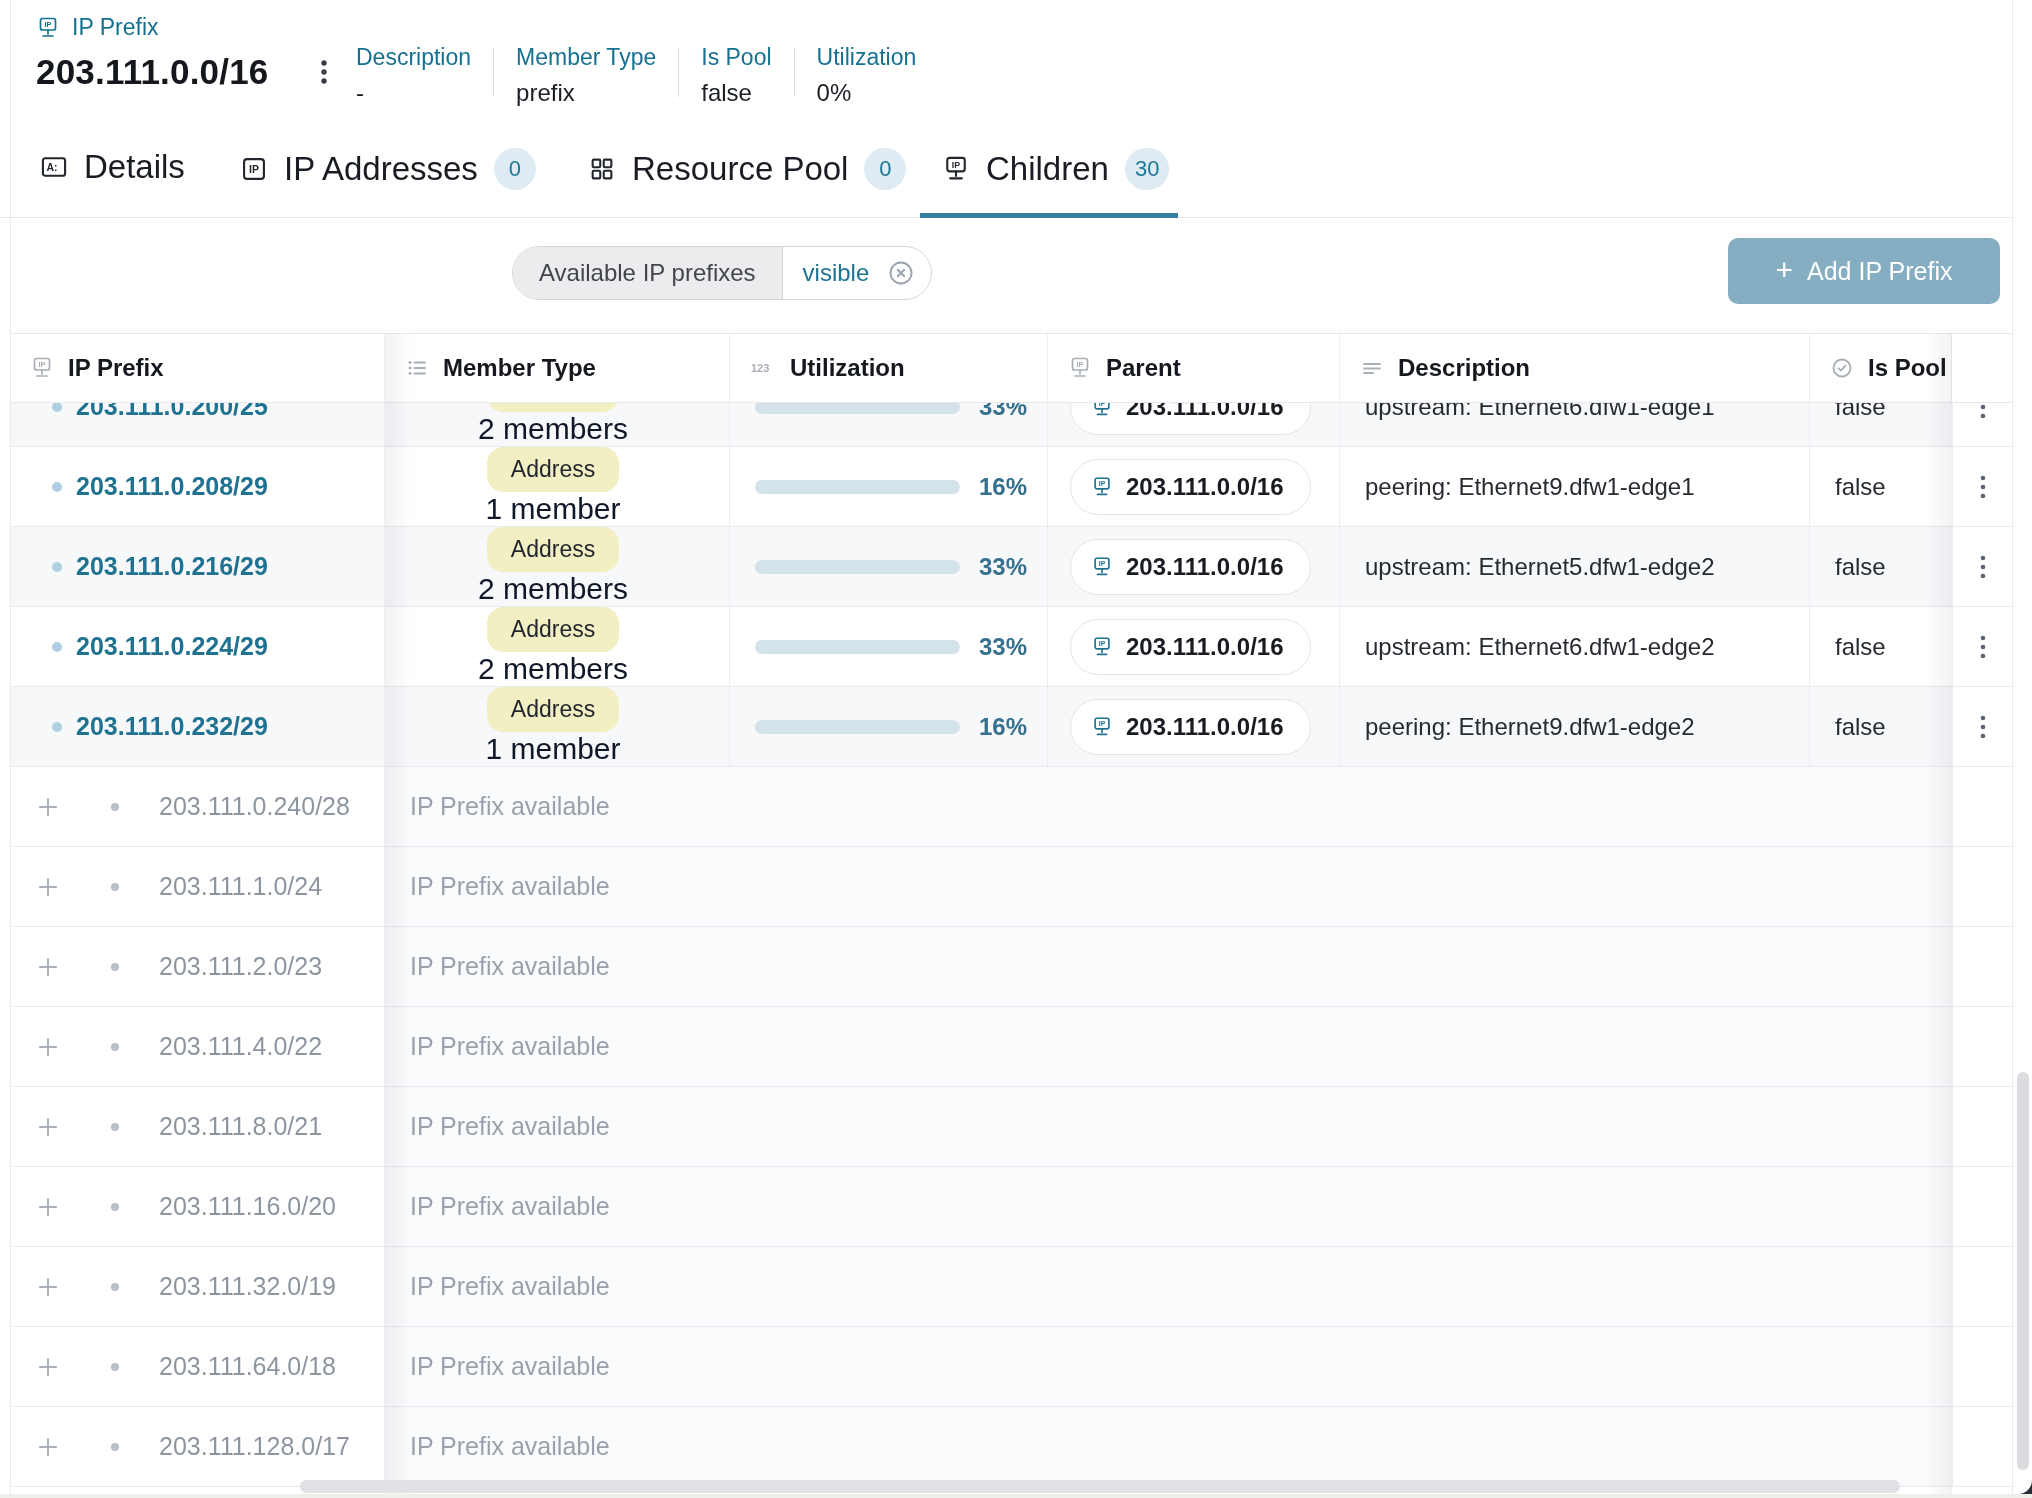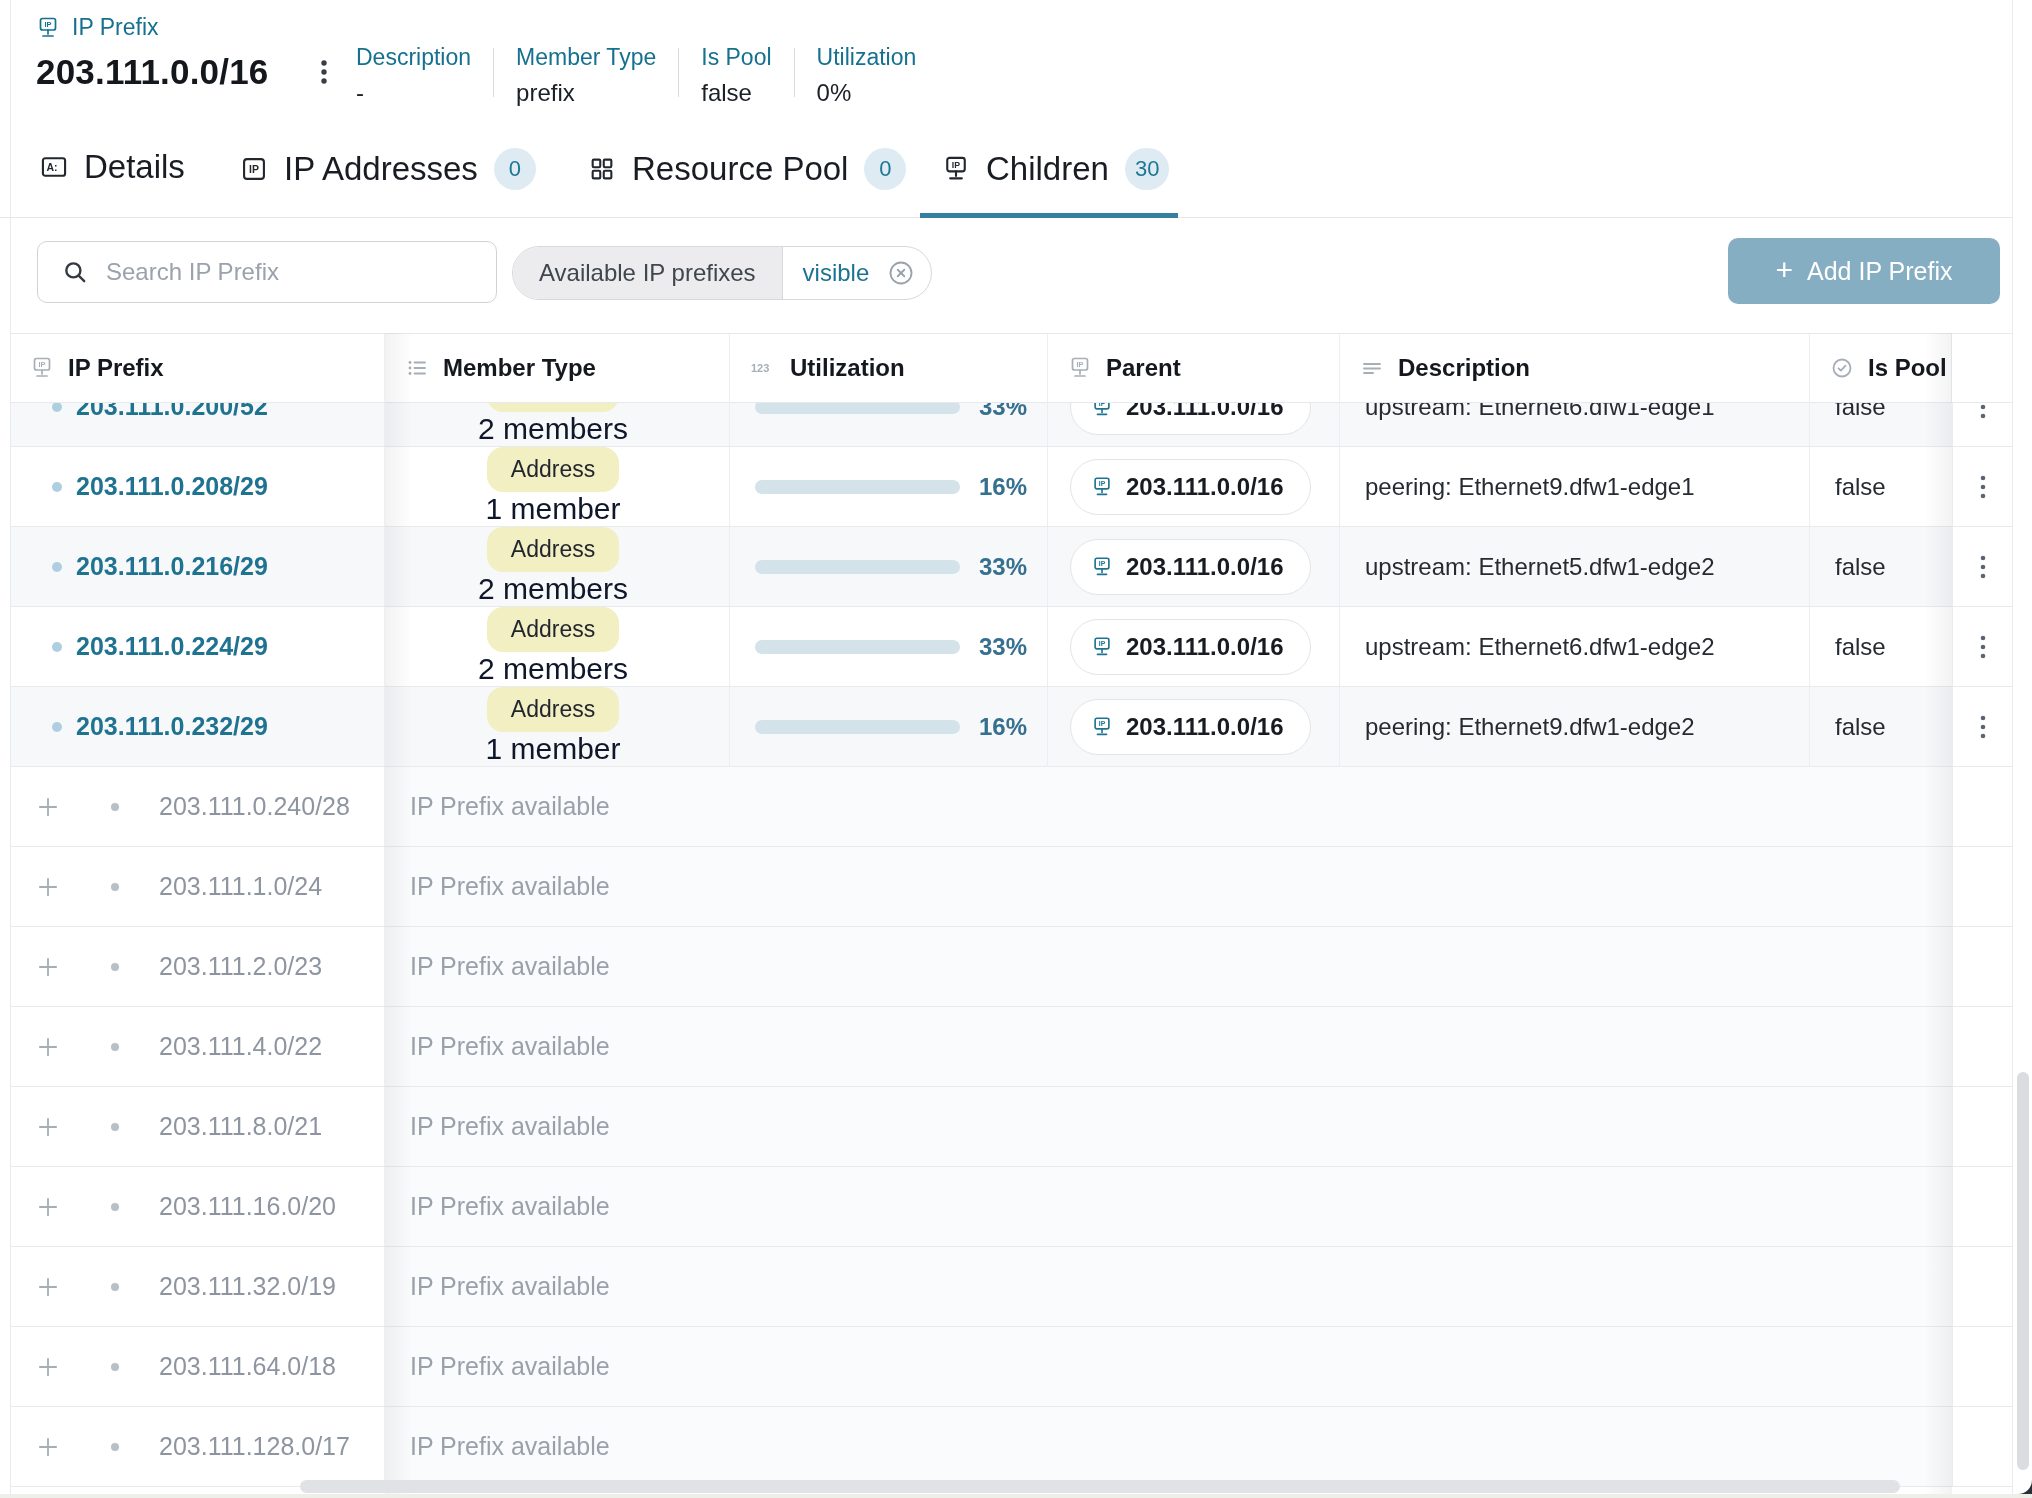--- a/index.html
+++ b/index.html
@@ -201,29 +201,20 @@
           <line x1="7" y1="20" x2="17" y2="20" stroke-linecap="round"></line>
         </svg>
       </span>
       <span class="tab-label">Children</span>
       <span class="tab-badge">30</span>
     </div>
     <div class="tab-underline"></div>
   </nav>
 
   <div class="toolbar">
-    <div class="search-box">
-      <span>
-        <svg width="26" height="26" viewBox="0 0 24 24" fill="none" stroke="#343a41" stroke-width="2.2" stroke-linecap="round">
-          <circle cx="10.5" cy="10.5" r="6.5"></circle>
-            <line x1="15.4" y1="15.4" x2="20.5" y2="20.5"></line>
-        </svg>
-      </span>
-      <input type="text" placeholder="Search IP Prefix" style="">
-    </div>
     <div class="filter-chip">
       <span class="chip-left">Available IP prefixes</span>
       <span class="chip-right">
         <span class="chip-value">visible</span>
         <button class="chip-remove">
           <span>
             <svg width="28" height="28" viewBox="0 0 24 24" fill="none" stroke="#9aa2ad" stroke-width="1.6" stroke-linecap="round">
               <circle cx="12" cy="12" r="9"></circle>
                 <line x1="9.2" y1="9.2" x2="14.8" y2="14.8"></line>
                 <line x1="14.8" y1="9.2" x2="9.2" y2="14.8"></line>
@@ -236,21 +227,21 @@
       <span class="plus">+</span>
       <span>Add IP Prefix</span>
     </button>
   </div>
 
   <div class="table">
     <div class="tbody" id="tbody">
         <div class="row shade">
           <div class="cell bordered c-prefix">
             <span class="dot"></span>
-            <a href="#" class="prefix-link">203.111.0.200/52</a>
+            <a href="#" class="prefix-link">203.111.0.200/25</a>
           </div>
           <div class="cell bordered c-member">
             <span class="badge">Address</span>
             <span class="member-count">2 members</span>
           </div>
           <div class="cell bordered c-util">
             <span class="bar-track"><span class="bar-fill" style="width:33%"></span></span>
             <span class="util-value">33%</span>
           </div>
           <div class="cell bordered c-parent">

